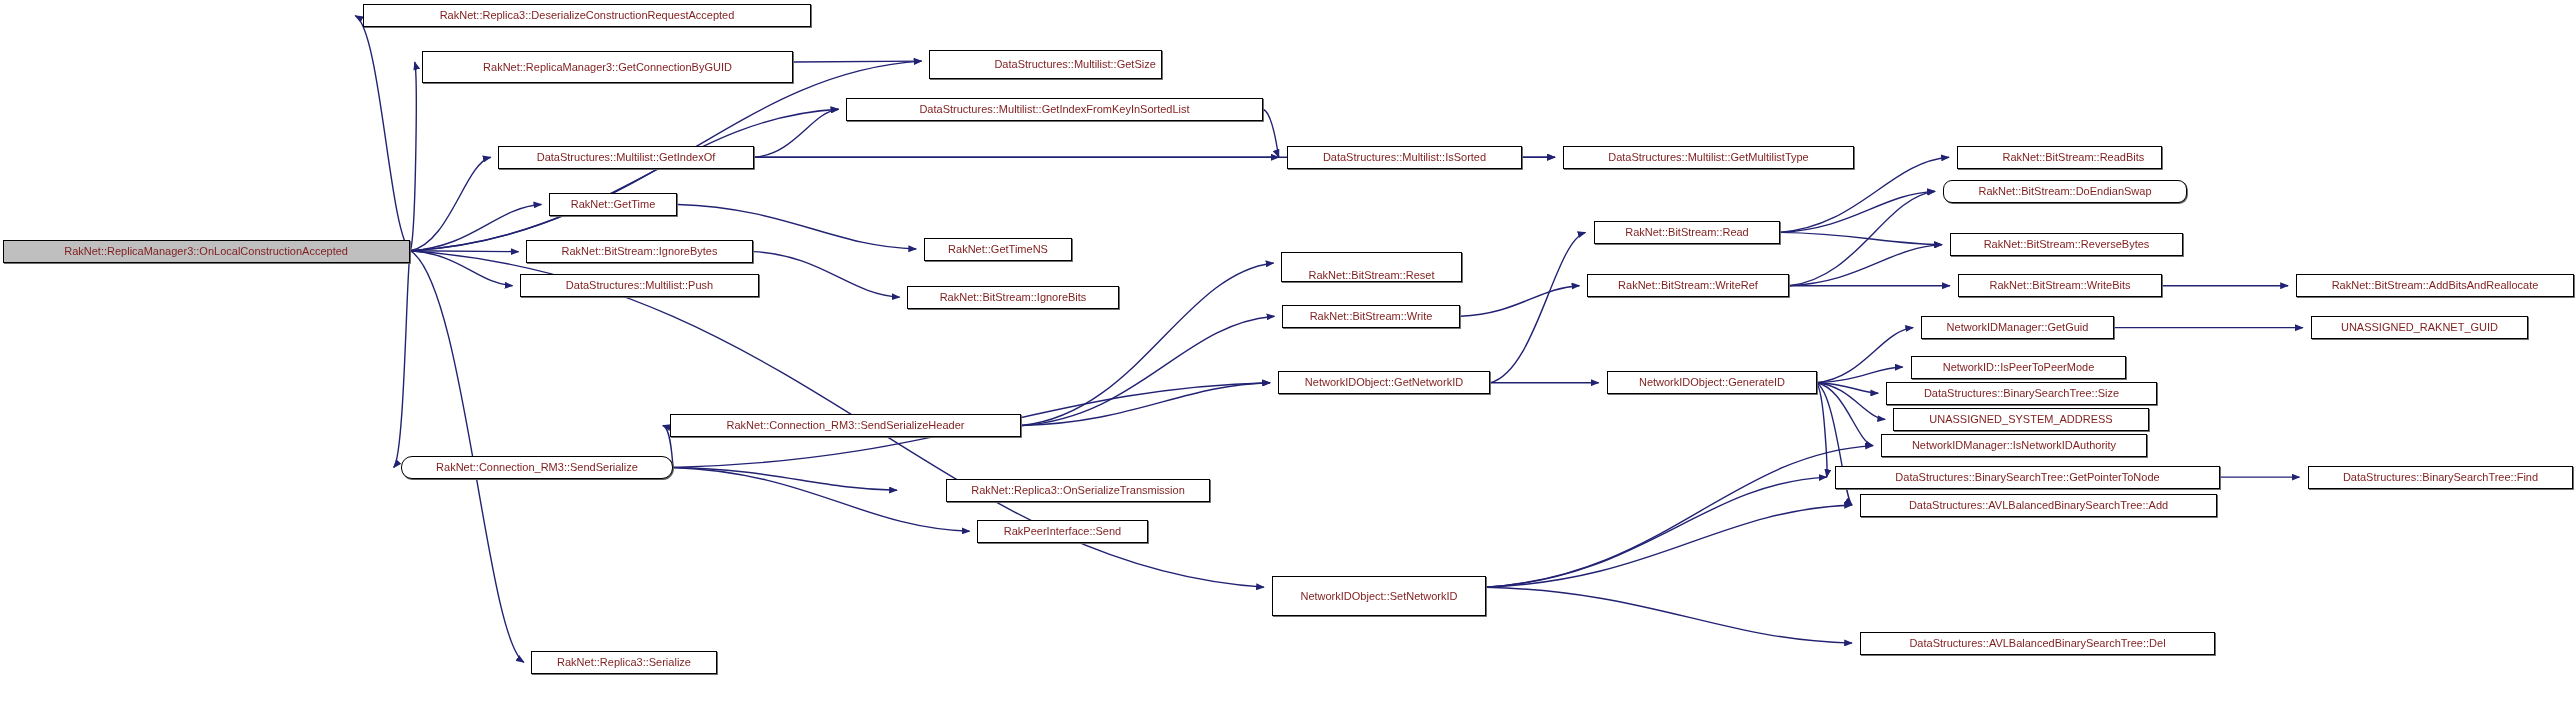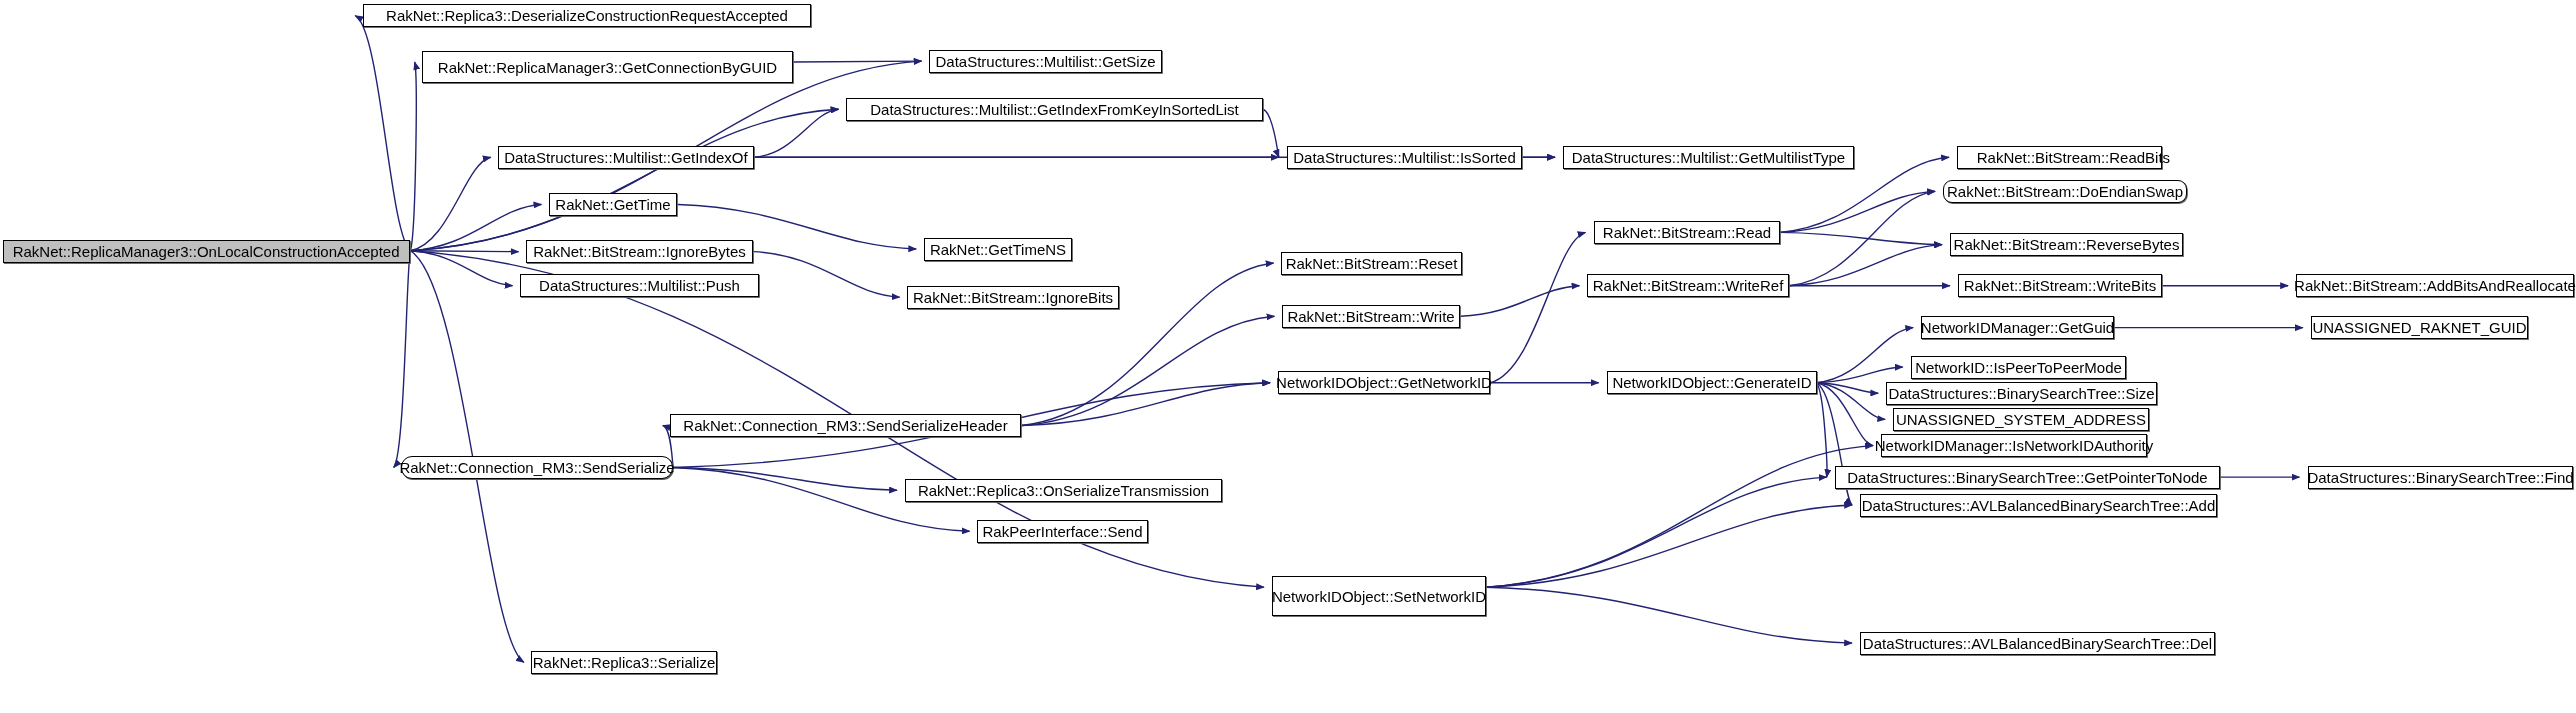--- a/index.html
+++ b/index.html
@@ -17,22 +17,22 @@
     left:0; top:0;
     width:2576px;
     height:713px;
     pointer-events:none;
   }
   .node{
     position:absolute;
     box-sizing:border-box;
     border:0.9px solid #000000;
     background:#ffffff;
-    color:#000000;
-    font-size:15px;
+    color:#7f1d1d;
+    font-size:11px;
     line-height:1;
     display:flex;
     align-items:center;
     justify-content:center;
     white-space:nowrap;
     padding:0 5.2px;
     box-shadow:0.9px 0.9px 0 0 #606060;
     z-index:5;
   }
   .node.root{
@@ -107,21 +107,21 @@
   <div id="node-layer">
       <div class="node root" style="left: 2.6px; top: 240px; width: 407px; height: 23px;">
         <span>RakNet::ReplicaManager3::OnLocalConstructionAccepted</span>
       </div>
       <div class="node" style="left: 363px; top: 4.4px; width: 448px; height: 23px;">
         <span>RakNet::Replica3::DeserializeConstructionRequestAccepted</span>
       </div>
       <div class="node" style="left: 422px; top: 51px; width: 371px; height: 32px;">
         <span>RakNet::ReplicaManager3::GetConnectionByGUID</span>
       </div>
-      <div class="node" style="left: 929px; top: 50px; width: 233px; height: 23px;">
+      <div class="node" style="left: 929px; top: 50px; width: 233px; height: 29px; justify-content: flex-end;">
         <span>DataStructures::Multilist::GetSize</span>
       </div>
       <div class="node" style="left: 846px; top: 98px; width: 417px; height: 23px;">
         <span>DataStructures::Multilist::GetIndexFromKeyInSortedList</span>
       </div>
       <div class="node" style="left: 498px; top: 146px; width: 256px; height: 23px;">
         <span>DataStructures::Multilist::GetIndexOf</span>
       </div>
       <div class="node" style="left: 1287px; top: 146px; width: 235px; height: 23px;">
         <span>DataStructures::Multilist::IsSorted</span>
@@ -167,21 +167,21 @@
       </div>
       <div class="node" style="left: 1921px; top: 316px; width: 193px; height: 23px;">
         <span>NetworkIDManager::GetGuid</span>
       </div>
       <div class="node" style="left: 2311px; top: 316px; width: 217px; height: 23px;">
         <span>UNASSIGNED_RAKNET_GUID</span>
       </div>
       <div class="node" style="left: 1911px; top: 356px; width: 215px; height: 23px;">
         <span>NetworkID::IsPeerToPeerMode</span>
       </div>
-      <div class="node" style="left: 1281px; top: 252px; width: 181px; height: 23px;">
+      <div class="node" style="left: 1281px; top: 252px; width: 181px; height: 30px; align-items: flex-end;">
         <span>RakNet::BitStream::Reset</span>
       </div>
       <div class="node" style="left: 1886px; top: 382px; width: 271px; height: 23px;">
         <span>DataStructures::BinarySearchTree::Size</span>
       </div>
       <div class="node" style="left: 670px; top: 414px; width: 351px; height: 23px;">
         <span>RakNet::Connection_RM3::SendSerializeHeader</span>
       </div>
       <div class="node" style="left: 1282px; top: 305px; width: 178px; height: 23px;">
         <span>RakNet::BitStream::Write</span>
@@ -194,21 +194,21 @@
       </div>
       <div class="node" style="left: 1278px; top: 371px; width: 212px; height: 23px;">
         <span>NetworkIDObject::GetNetworkID</span>
       </div>
       <div class="node" style="left: 1607px; top: 371px; width: 210px; height: 23px;">
         <span>NetworkIDObject::GenerateID</span>
       </div>
       <div class="node" style="left: 1881px; top: 434px; width: 266px; height: 23px;">
         <span>NetworkIDManager::IsNetworkIDAuthority</span>
       </div>
-      <div class="node" style="left: 905px; top: 479px; width: 317px; height: 23px;">
+      <div class="node" style="left: 946px; top: 479px; width: 264px; height: 23px;">
         <span>RakNet::Replica3::OnSerializeTransmission</span>
       </div>
       <div class="node" style="left: 1835px; top: 466px; width: 385px; height: 23px;">
         <span>DataStructures::BinarySearchTree::GetPointerToNode</span>
       </div>
       <div class="node" style="left: 2308px; top: 466px; width: 265px; height: 23px;">
         <span>DataStructures::BinarySearchTree::Find</span>
       </div>
       <div class="node" style="left: 977px; top: 520px; width: 171px; height: 23px;">
         <span>RakPeerInterface::Send</span>

